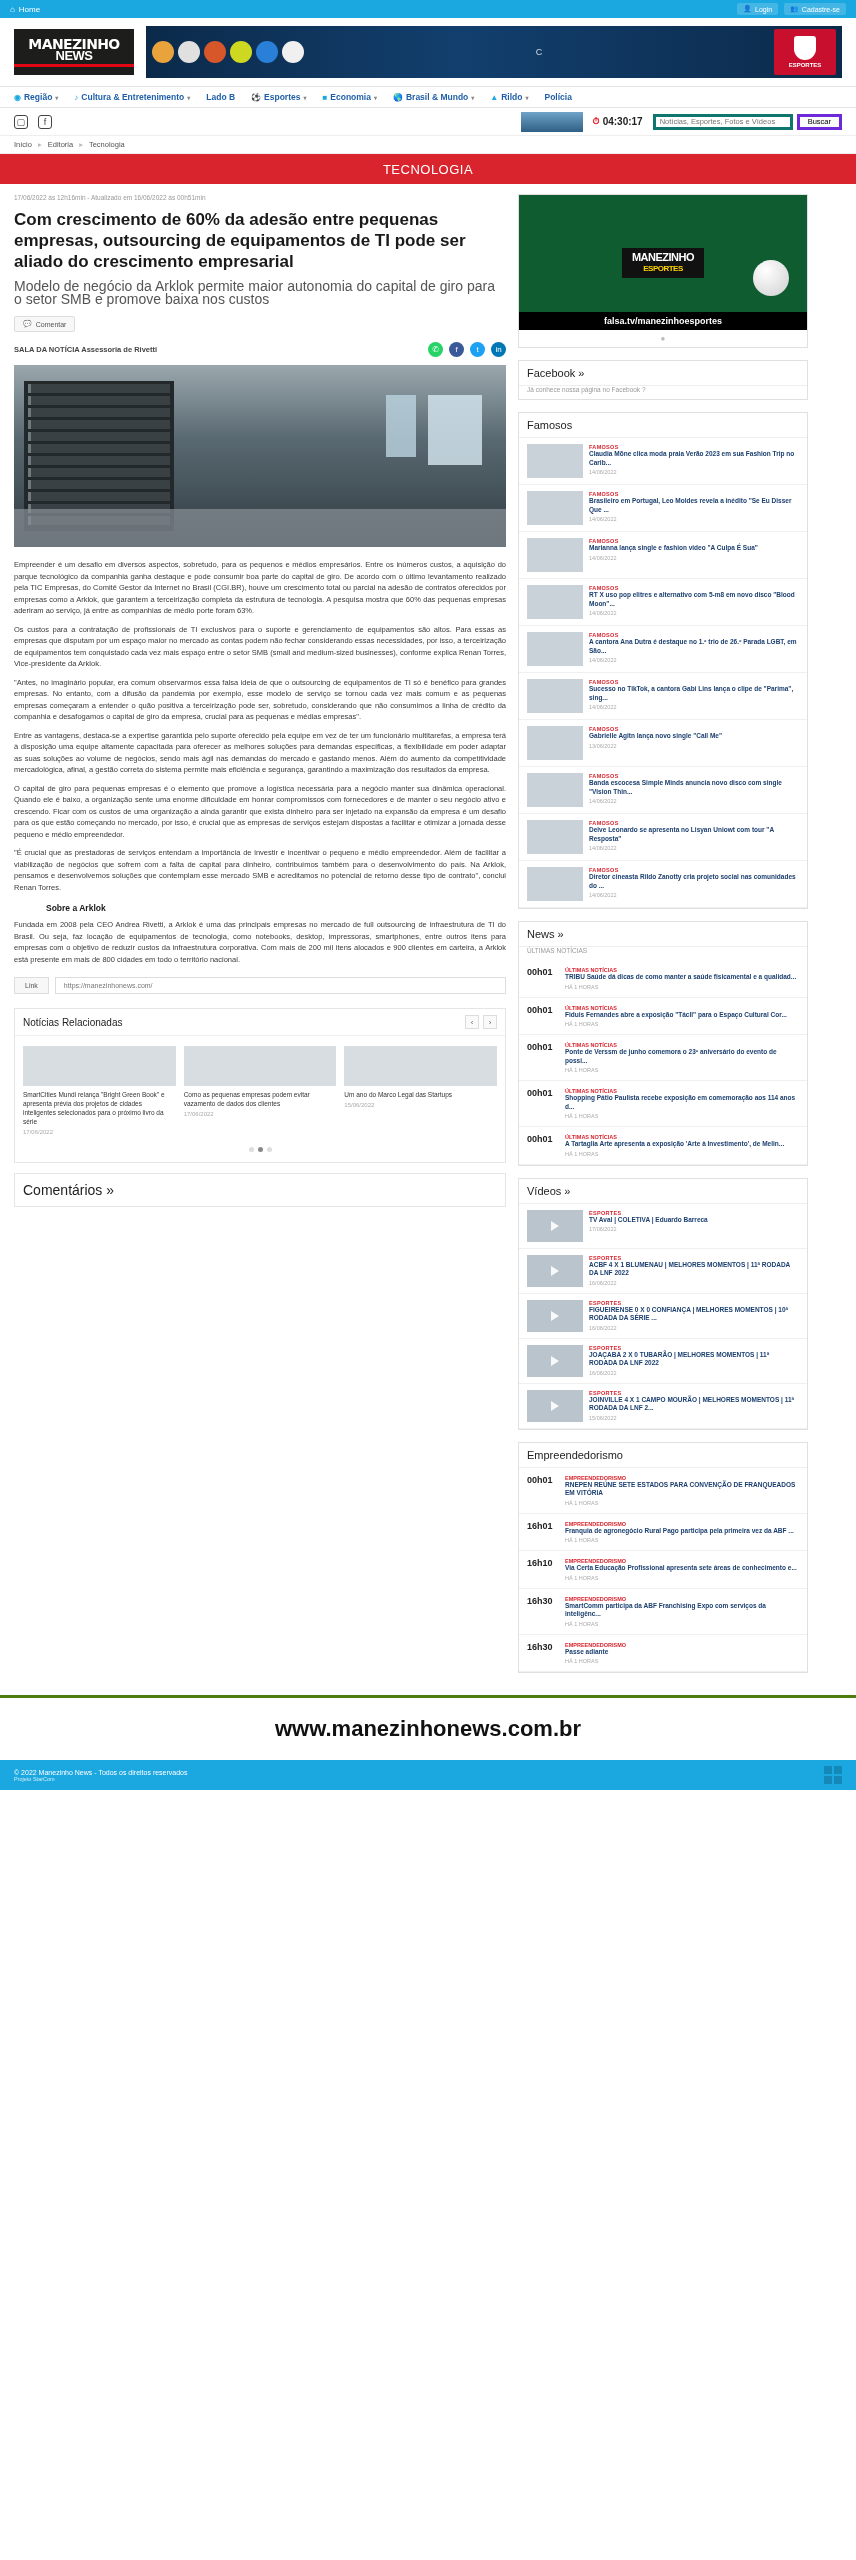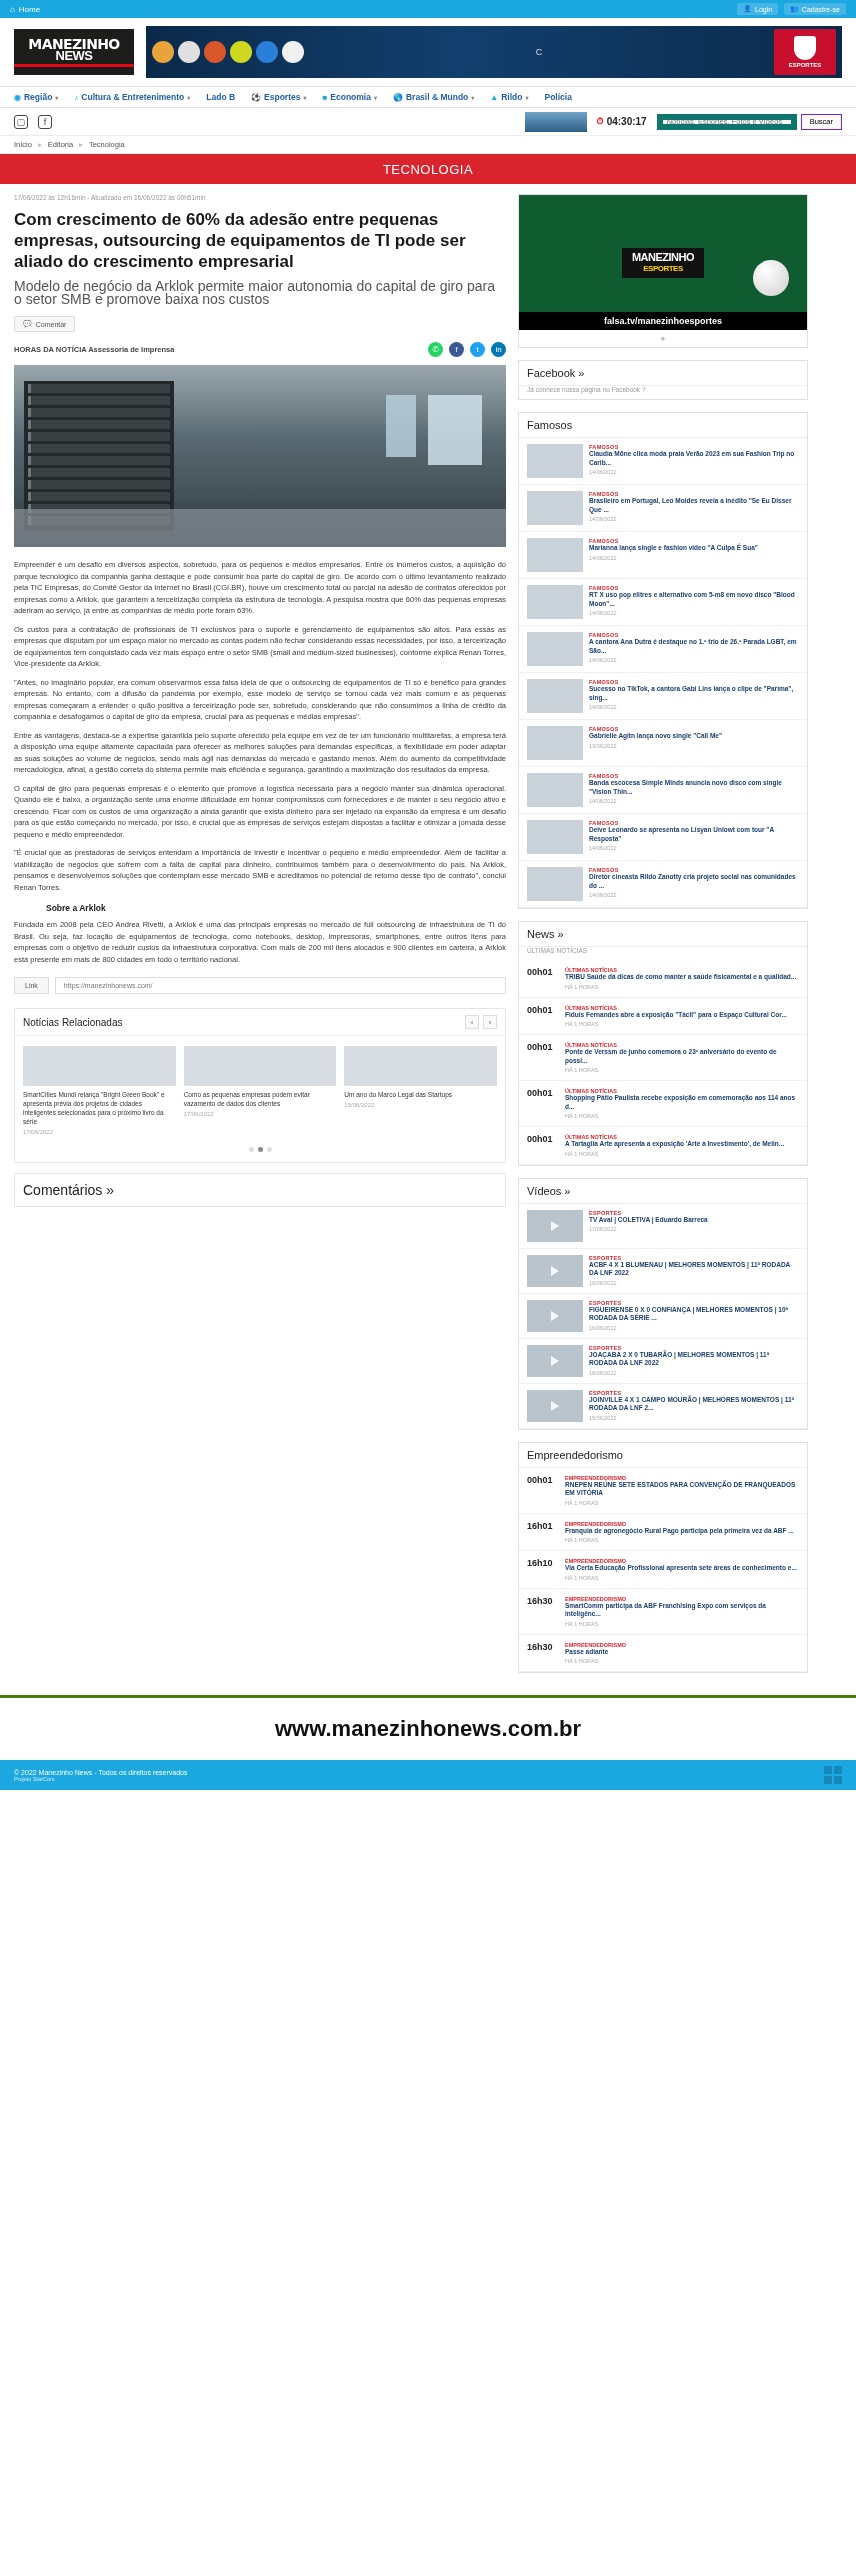--- a/index.html
+++ b/index.html
@@ -118,25 +118,25 @@
   .soc-ico {
     width: 14px; height: 14px; border:1px solid #444; border-radius:3px;
     display:flex; align-items:center; justify-content:center; font-size:9px; color:#444;
   }
   .strip-spacer { flex:1; }
   .mini-img { width:62px; height:20px; background:linear-gradient(180deg,#6fa3c8,#2f5f85); }
   .clock { display:flex; align-items:center; gap:3px; font-weight:bold; font-size:10px; color:#222; }
   .clock-ico { color:#e30613; font-size:9px; }
   .search-wrap { display:flex; align-items:center; gap:4px; }
   .search-input {
-    border:6px solid #0f766e; height:16px; width:140px; font-size:7.5px;
+    border:3px solid #0f766e; height:16px; width:140px; font-size:7.5px;
     padding:0 4px; color:#888;
   }
   .search-btn {
-    border:1px solid #6d28d9; background:#fafafa; height:16px; font-size:7.5px; padding:0 8px; cursor:pointer;
+    border:3px solid #6d28d9; background:#fafafa; height:16px; font-size:7.5px; padding:0 8px; cursor:pointer;
   }
 
   
   .crumbbar {
     display:flex; align-items:center; padding: 0 14px; height: 18px; font-size:7.5px;
     gap:6px; color:#555; border-bottom:1px solid #eee;
   }
   .crumb-sep { color:#bbb; }
 
   
@@ -381,21 +381,21 @@
       <div class="meta">17/06/2022 às 12h16min - Atualizado em 16/06/2022 às 00h51min</div>
       <h1 class="headline">Com crescimento de 60% da adesão entre pequenas empresas, outsourcing de equipamentos de TI pode ser aliado do crescimento empresarial</h1>
       <div class="subhead">Modelo de negócio da Arklok permite maior autonomia do capital de giro para o setor SMB e promove baixa nos custos</div>
 
       <div class="cmt-btn">
         <span>💬</span>
         <span>Comentar</span>
       </div>
 
       <div class="byline-row">
-        <div class="byline">HORAS DA NOTÍCIA Assessoria de Imprensa</div>
+        <div class="byline">SALA DA NOTÍCIA Assessoria de Rivetti</div>
         <div class="share">
           <span class="sh sh-wa">✆</span>
           <span class="sh sh-fb">f</span>
           <span class="sh sh-tw">t</span>
           <span class="sh sh-in">in</span>
         </div>
       </div>
 
       <div class="hero">
         <div class="rack">

